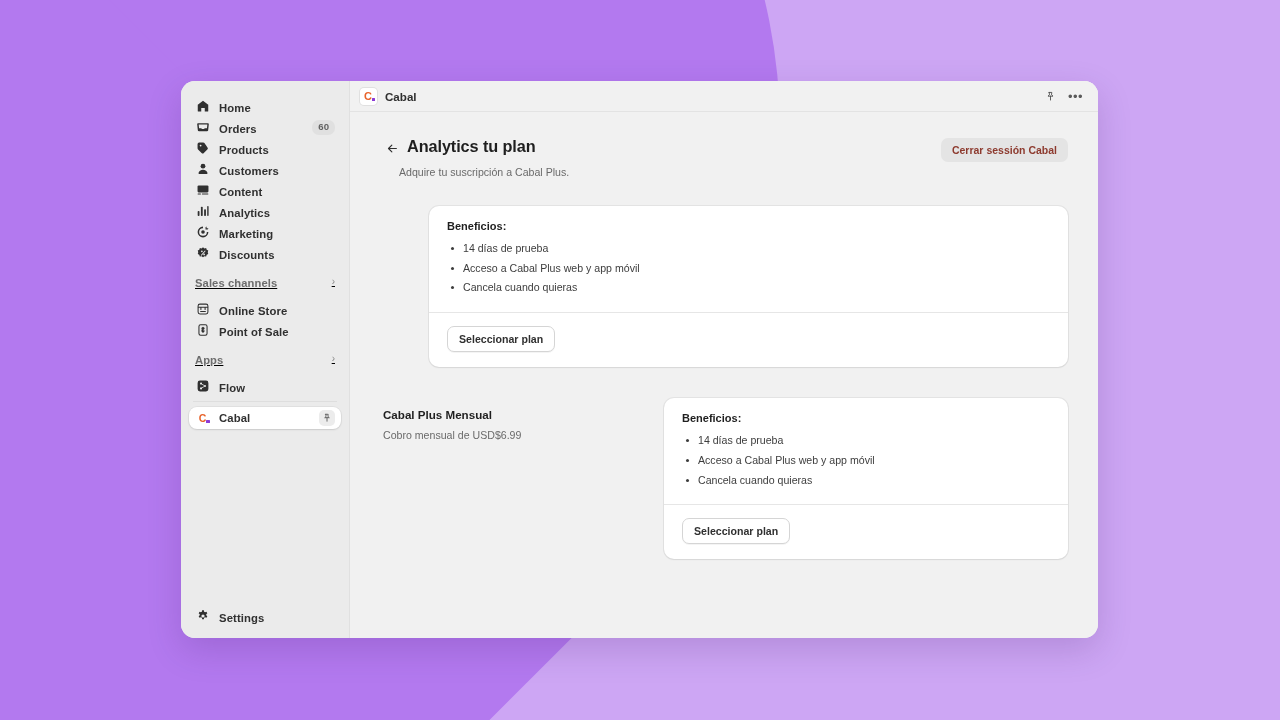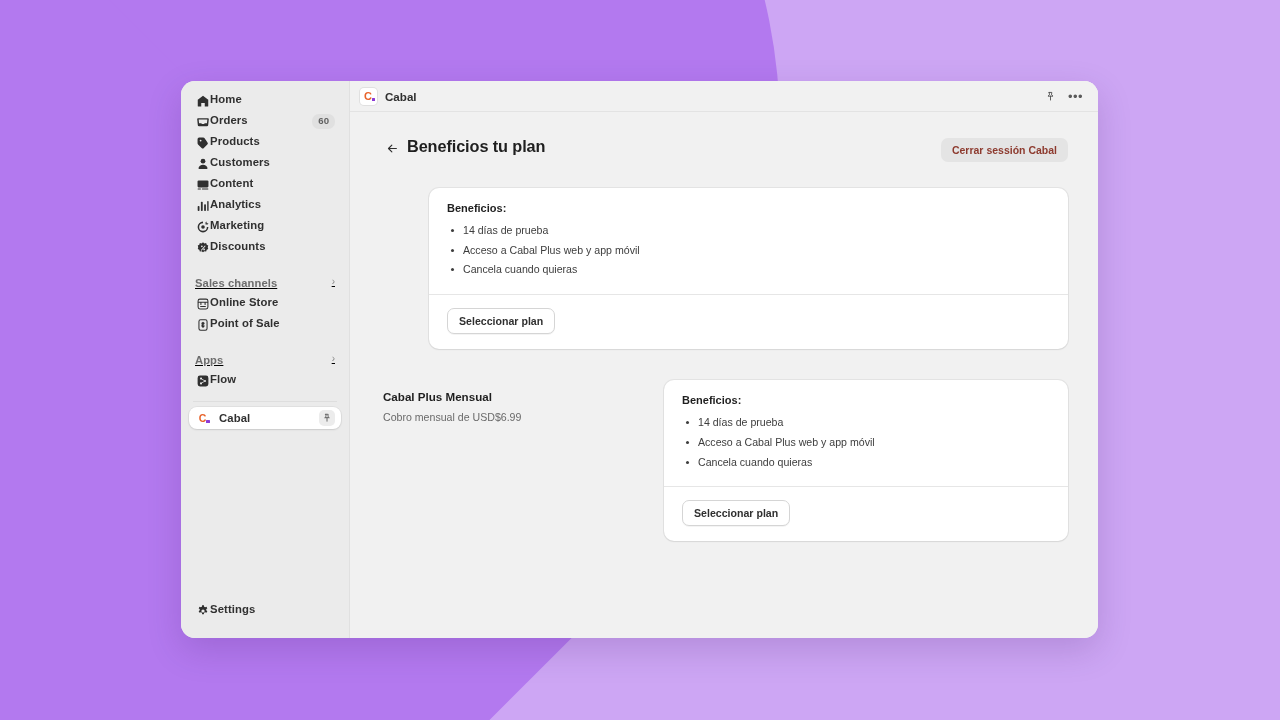--- a/index.html
+++ b/index.html
@@ -48,21 +48,22 @@
     width: 169px;
     background: #ebebeb;
     border-right: 1px solid #e0e0e0;
     display: flex;
     flex-direction: column;
     padding: 12px 0 0 0;
     flex-shrink: 0;
   }
   .nav-list { padding: 0 8px; }
   .nav-item {
-    display: flex; align-items: flex-start;
+    display: flex; align-items: flex-end;
+    gap: 9px;
     height: 20.5px;
     padding: 0 6px;
     margin-bottom: 0.5px;
     border-radius: 7px;
     cursor: pointer;
     position: relative;
   }
   .nav-item .ico {
     width: 15px; height: 15px;
     display: flex; align-items: center; justify-content: center;
@@ -528,26 +529,27 @@
 
     <div class="content">
 
       <div class="page-head">
         <span class="back-btn">
           <svg width="13" height="13" viewBox="0 0 20 20" fill="none" stroke="currentColor" stroke-width="1.7">
               <path d="M16 10H4.6M9 4.8 3.8 10l5.2 5.2" stroke-linecap="round" stroke-linejoin="round"></path>
             </svg>
         </span>
         <div>
-          <h1 class="page-title">Beneficios tu plan</h1>
+          <h1 class="page-title">Analytics tu plan</h1>
         </div>
         <div class="head-right">
           <button class="logout-btn">Cerrar sessión Cabal</button>
         </div>
       </div>
+      <div class="page-sub" style="margin-top:-22px;margin-left:16px;margin-bottom:28px;">Adquire tu suscripción a Cabal Plus.</div>
 
       <div class="plan-row">
         <div class="plan-card">
           <div class="card-body">
             <div class="benefits-title">Beneficios:</div>
             <ul class="benefits">
               <li>14 días de prueba</li>
               <li>Acceso a Cabal Plus web y app móvil</li>
               <li>Cancela cuando quieras</li>
             </ul>

